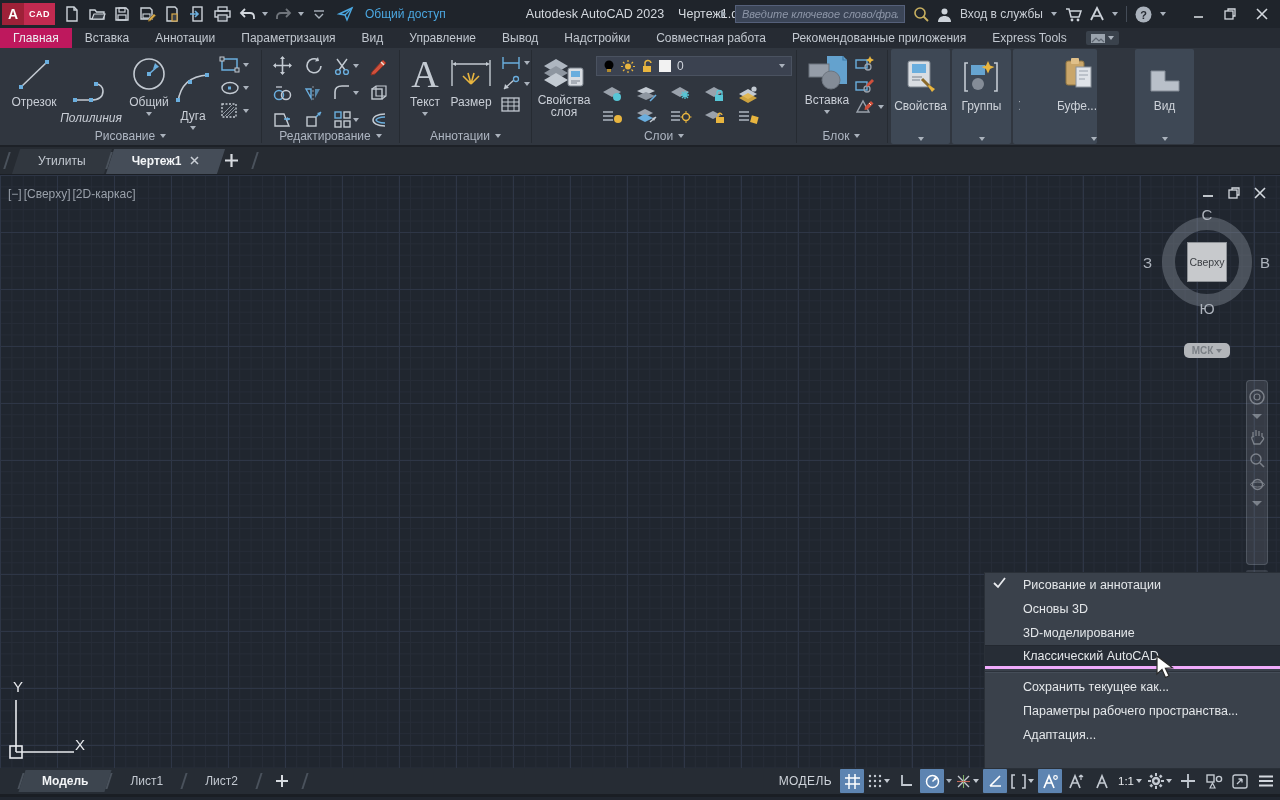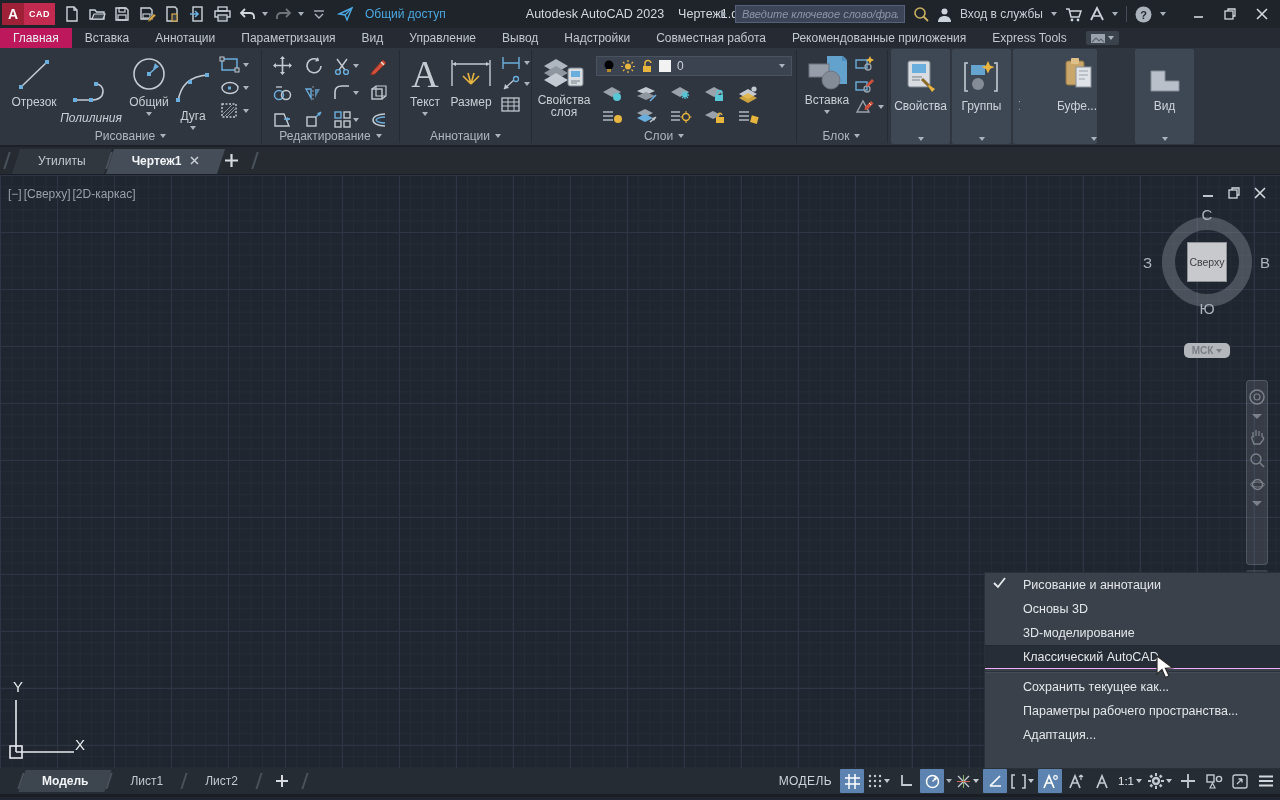--- a/index.html
+++ b/index.html
@@ -111,21 +111,21 @@
   .cmd-grip { width:6px; height:22px; background-image:radial-gradient(#9aa1ab 1px, transparent 1.3px); background-size:3px 4px; }
   .cmd-bar { width:666px; height:24px; background:#cbcbcb; border:1px solid #9b9b9b;
              display:flex; align-items:center; gap:6px; padding:0 8px; }
   .cmd-prompt { display:flex; align-items:center; gap:3px; }
   .cmd-text { color:#4a4a4a; font-size:13px; font-style:italic; font-family:"DejaVu Sans", sans-serif; }
 
   
   .wsmenu { position:absolute; left:984px; top:572px; width:296px; height:197px; background:#3a414b;
             border:1px solid #2a3038; border-right:none; z-index:60; font-size:12.5px; color:#e4e7ea; }
   .ws-item { position:relative; height:24px; display:flex; align-items:center; padding-left:38px; }
-  .ws-item.hovered { background:#272d36; border-top:1px solid #232830; border-bottom:1px solid #f0abfc; }
+  .ws-item.hovered { background:#272d36; border-top:1px solid #232830; border-bottom:3px solid #f0abfc; }
   .ws-check { position:absolute; left:8px; top:4px; }
   .ws-sep { height:2px; border-top:1px solid #2c323b; border-bottom:1px solid #454d58; margin:2px 0; }
 
   .cursor { position:absolute; left:1155px; top:655px; z-index:70; }
 
   
   .bottombar { position:absolute; left:0; top:768px; width:1280px; height:29px; background:#262c34;
                display:flex; align-items:stretch; z-index:30; border-bottom:3px solid #1a1e24; }
   .ltabs { display:flex; align-items:stretch; font-size:12px; color:#c3c9d1; }
   .ltab { position:relative; display:flex; align-items:center; padding:0 14px; }

